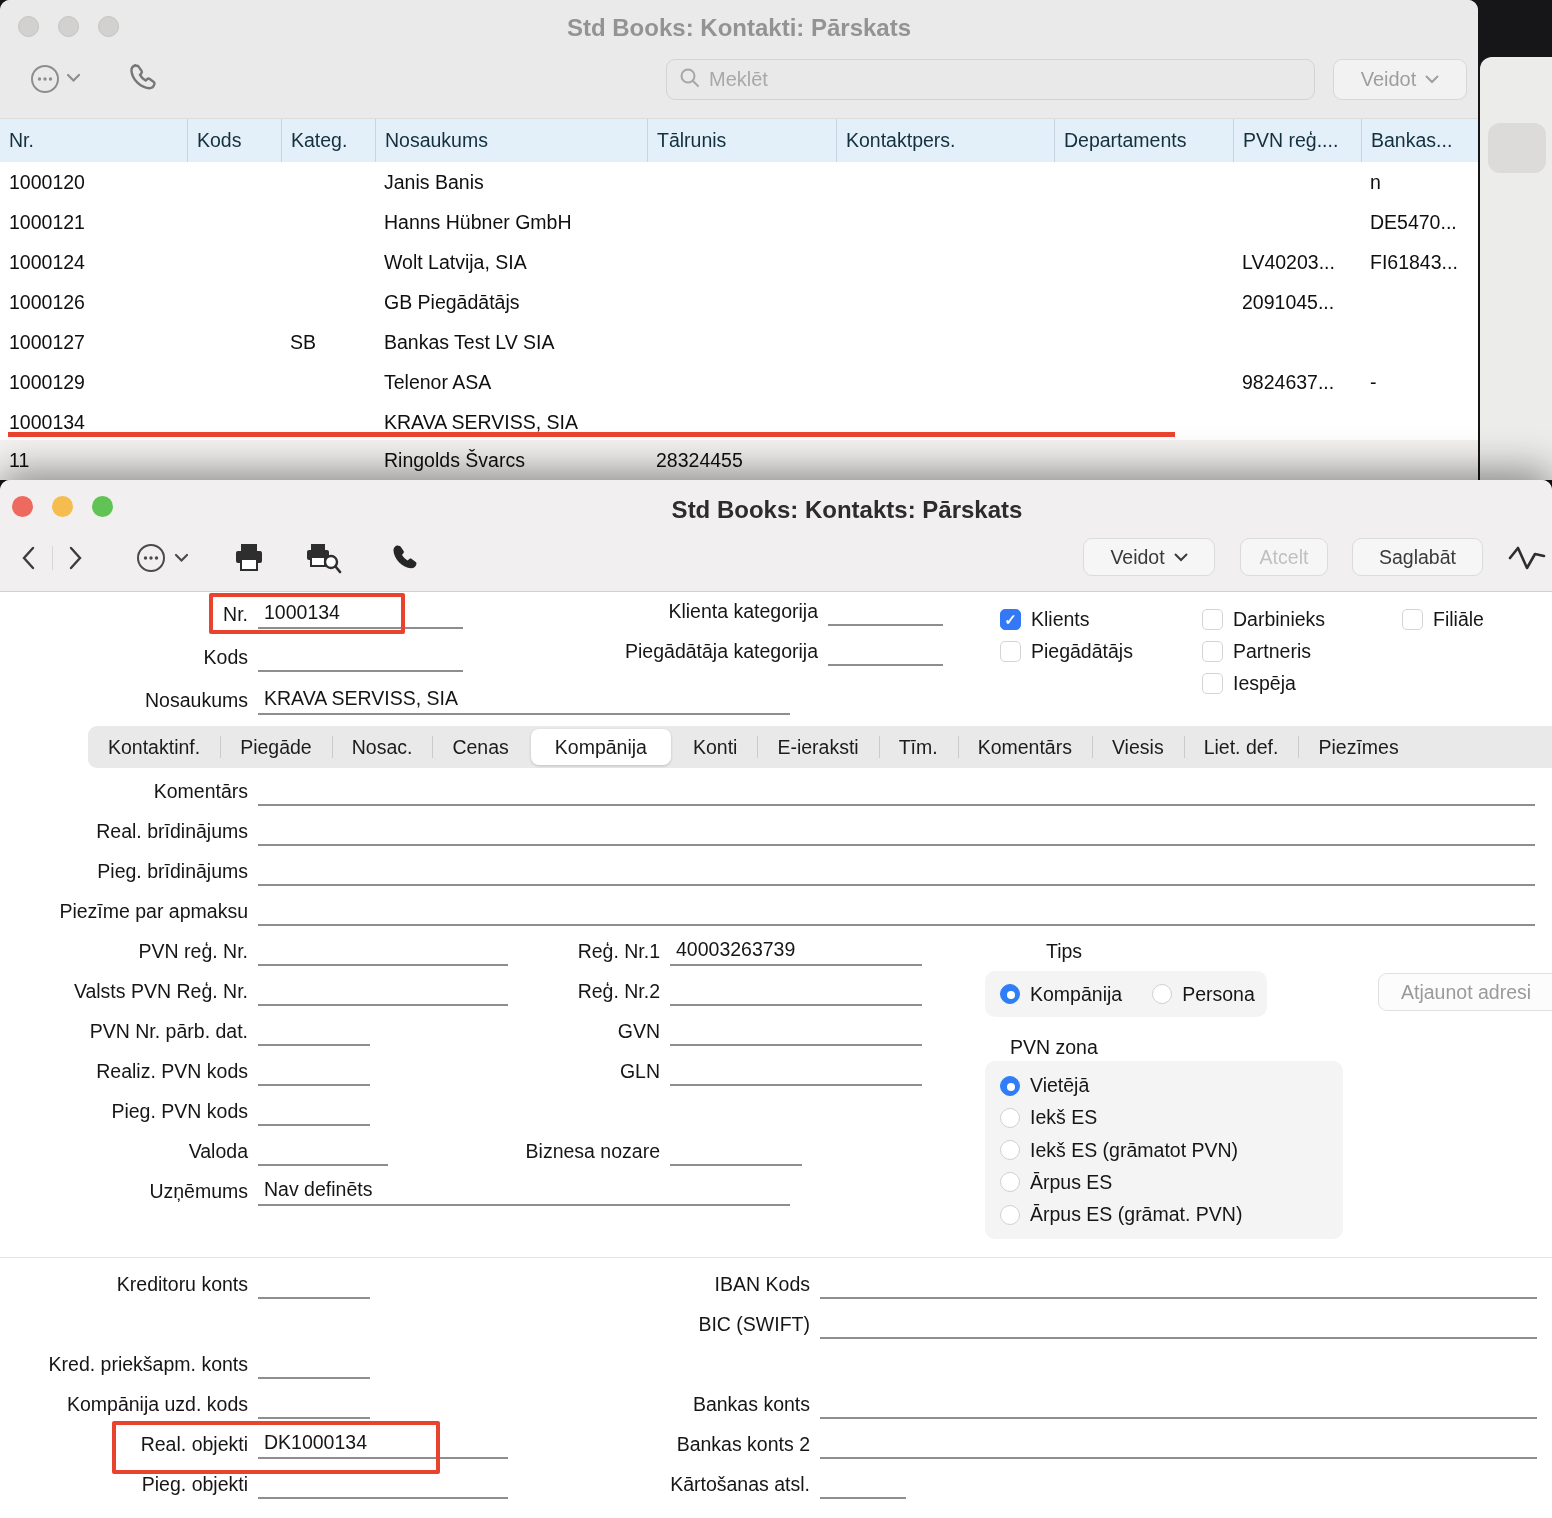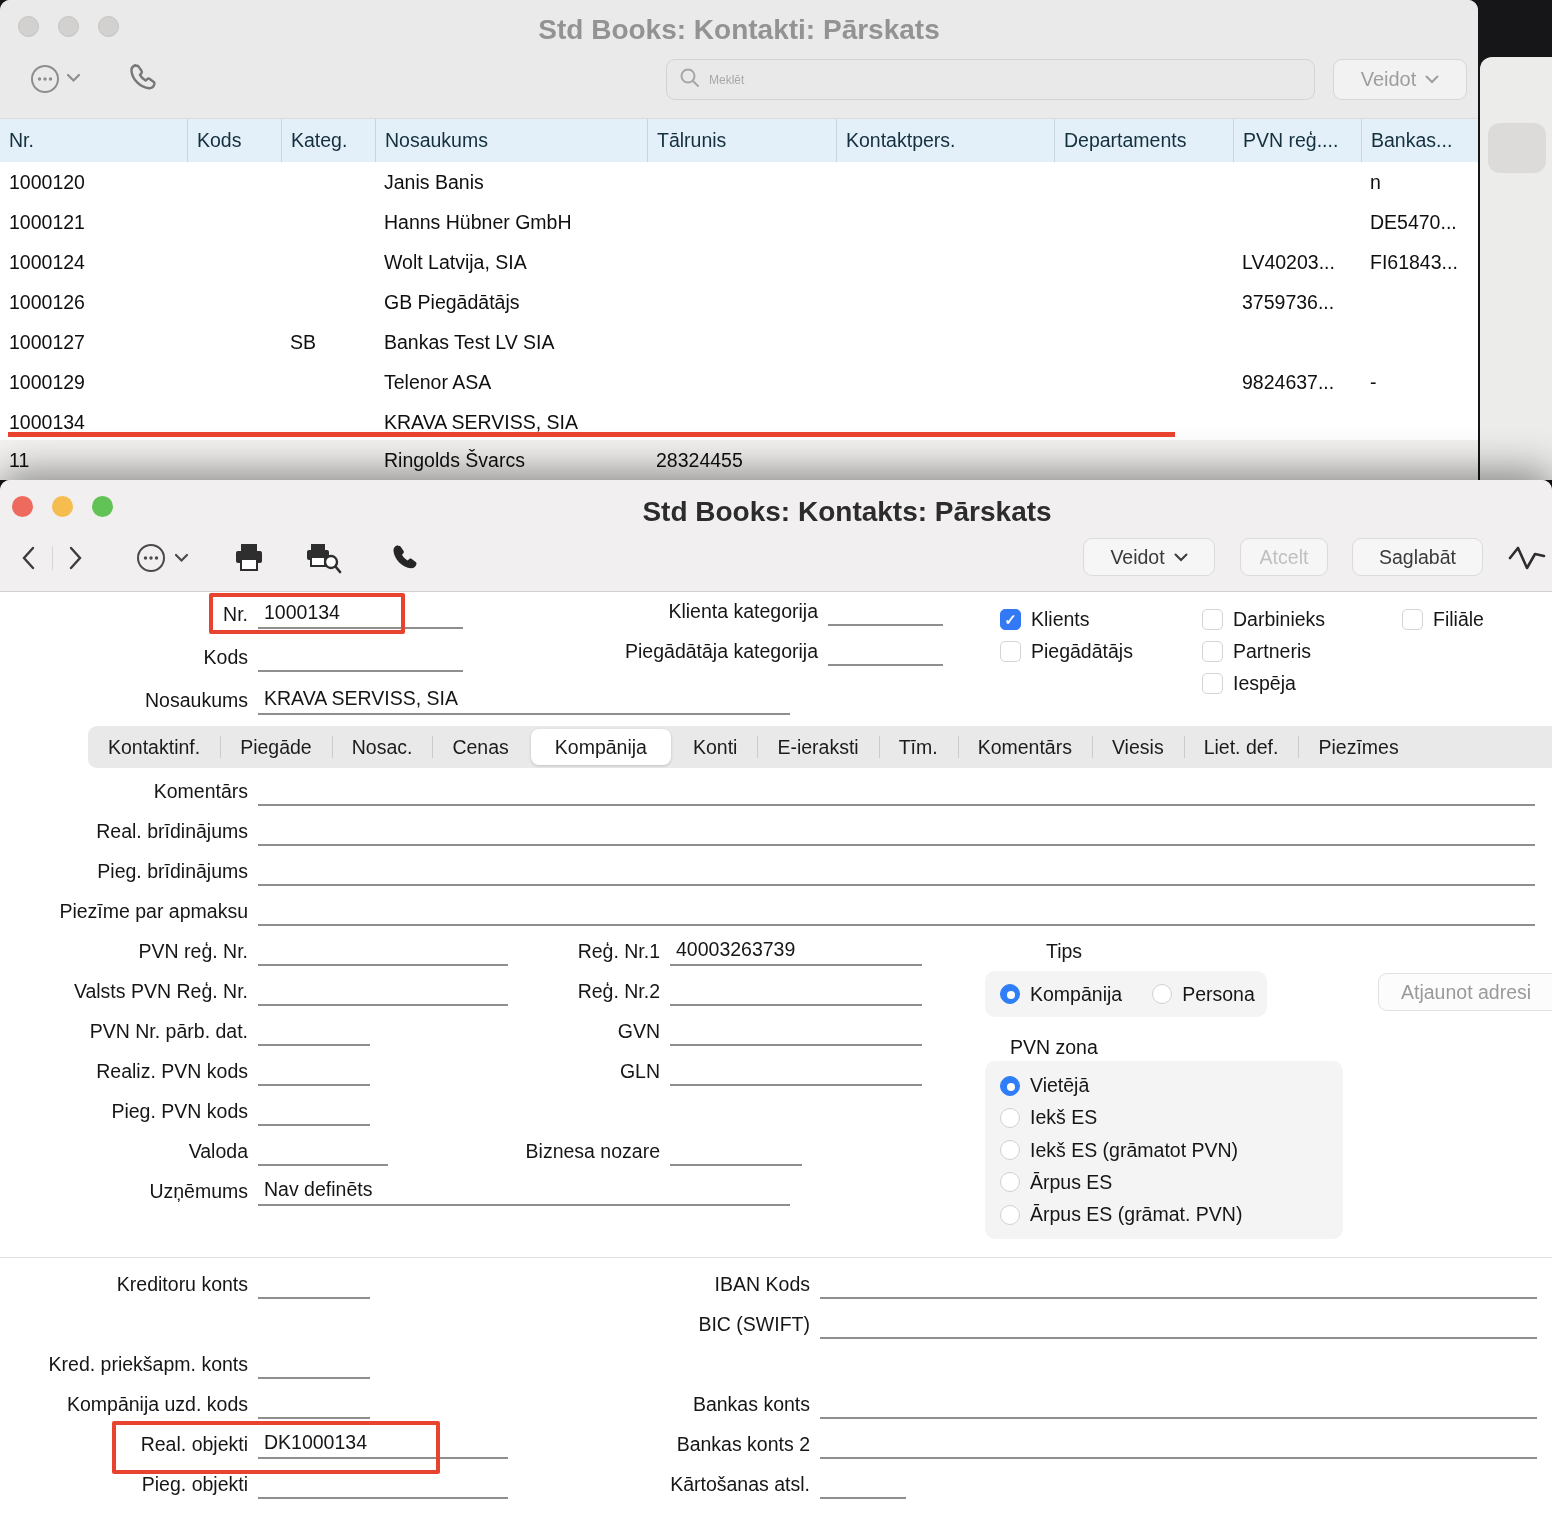--- a/index.html
+++ b/index.html
@@ -14,31 +14,31 @@
   .win-top { left:0; top:0; width:1478px; height:480px; border-radius:10px 10px 0 0; overflow:hidden; }
   .chrome-top { position:absolute; left:0; top:0; right:0; height:118px; background:#ebeaea; }
   .win-bot { left:0; top:480px; width:1552px; height:1038px; border-radius:10px 10px 0 0; overflow:hidden;
              box-shadow:0 -8px 40px rgba(0,0,0,.45); }
   .chrome-bot { position:absolute; left:0; top:0; right:0; height:112px; background:#f1efef; border-bottom:1px solid #d2d0d0; }
 
   .tl { position:absolute; width:21px; height:21px; border-radius:50%; top:16px; }
   .tl.g1 { background:#d2d1d0; border:1px solid #c4c3c2; }
   .tl.red { background:#ee6a5e; } .tl.yellow { background:#f5bd4f; } .tl.green { background:#61c355; }
 
-  .win-title { position:absolute; font-weight:bold; font-size:28px; white-space:nowrap; transform:translateX(-50%); }
+  .win-title { position:absolute; font-weight:bold; font-size:24px; white-space:nowrap; transform:translateX(-50%); }
   .win-title.inactive { color:#949393; top:14px; left:739px; }
   .win-title.active { color:#2c2c2c; top:16px; left:847px; }
 
   .icon { position:absolute; display:flex; align-items:center; justify-content:center; }
 
   
   .search { position:absolute; left:666px; top:59px; width:649px; height:41px; border:1px solid #d4d3d3;
             background:#eae9e9; border-radius:9px; display:flex; align-items:center; padding:0 12px; gap:9px; }
   .search input { border:none; outline:none; background:transparent; font-family:"Liberation Sans",sans-serif;
-            font-size:12px; color:#333; width:100%; }
+            font-size:20px; color:#333; width:100%; }
   .search input::placeholder { color:#a9a8a8; }
 
   .btn { position:absolute; height:41px; border-radius:9px; border:1px solid #d8d7d7; background:#f3f2f2;
          font-size:20px; display:flex; align-items:center; justify-content:center; gap:9px; }
   .btn-top-veidot { left:1333px; top:59px; width:134px; color:#9f9e9e; }
   .btnb { position:absolute; top:58px; height:38px; border-radius:9px; border:1px solid #dcdbdb; background:#f7f6f6;
           font-size:19.5px; color:#3a3a3a; display:flex; align-items:center; justify-content:center; gap:9px; }
   .btnb.disabled { color:#c1c0c0; }
 
   
@@ -193,21 +193,21 @@
         <div>FI61843...</div>
     </div>
     <div class="trow" style="top:282px">
       <div>1000126</div>
         <div></div>
         <div></div>
         <div>GB Piegādātājs</div>
         <div></div>
         <div></div>
         <div></div>
-        <div>3759736...</div>
+        <div>2091045...</div>
         <div></div>
     </div>
     <div class="trow" style="top:322px">
       <div>1000127</div>
         <div></div>
         <div>SB</div>
         <div>Bankas Test LV SIA</div>
         <div></div>
         <div></div>
         <div></div>

